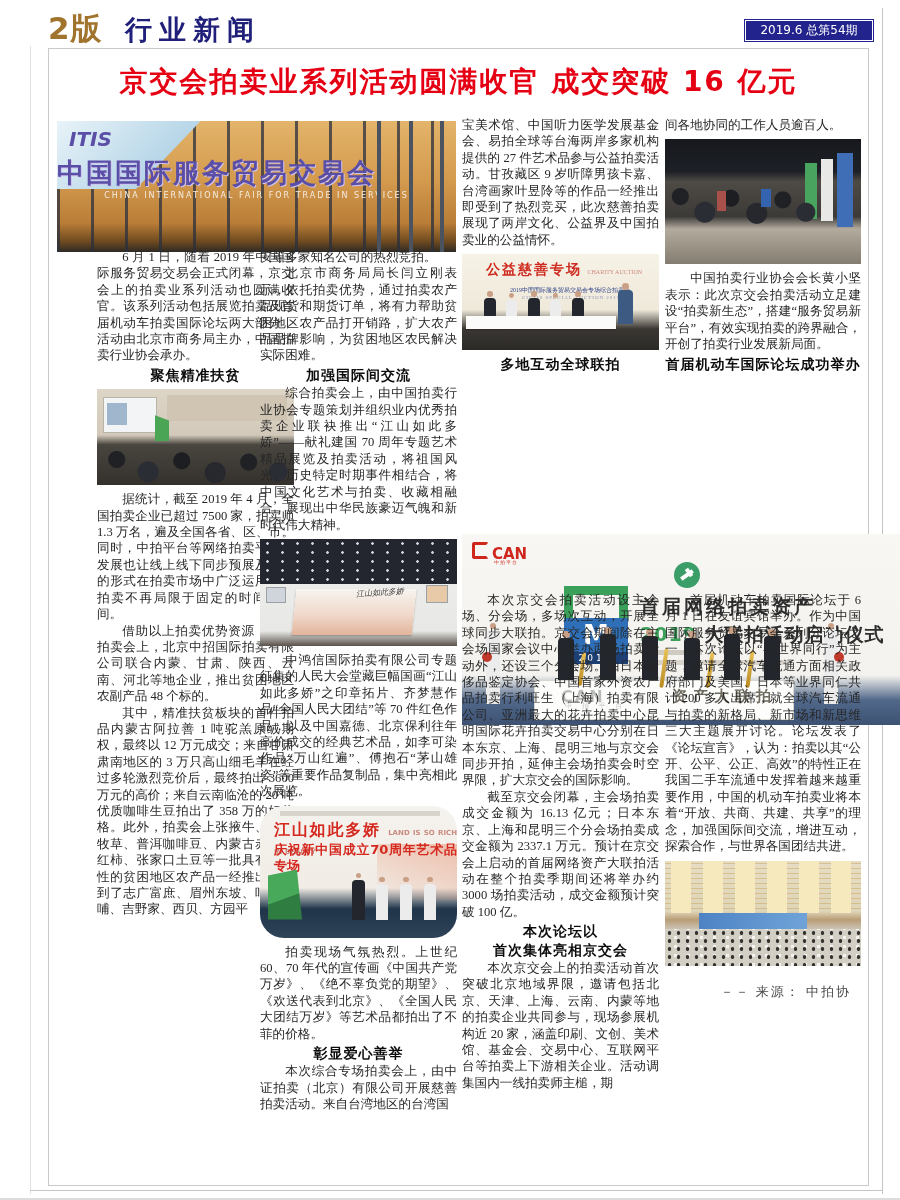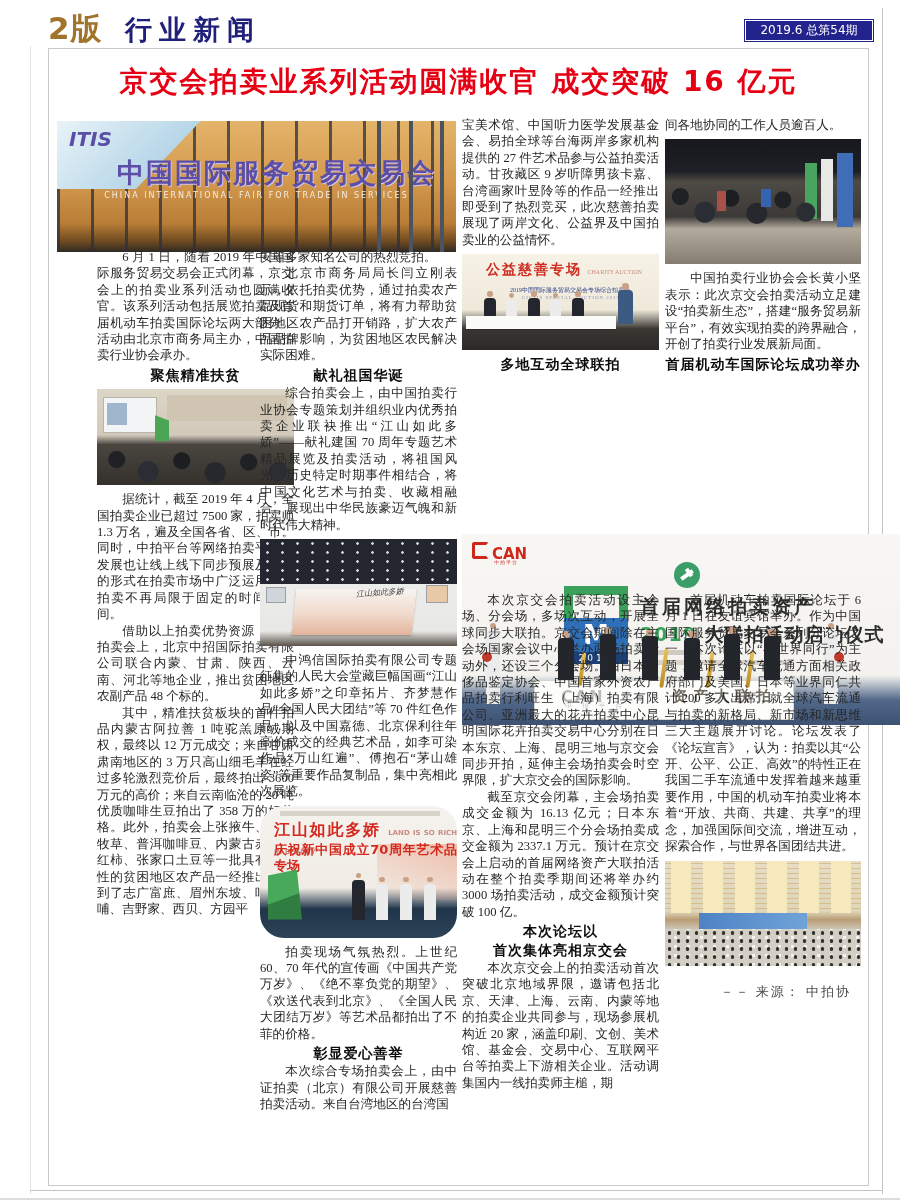--- a/index.html
+++ b/index.html
@@ -40,23 +40,23 @@
   .ph{position:relative;overflow:hidden;margin:6px 0;}
   .ph .abs{position:absolute;}
   #photo-venue{left:8px;top:66px;width:399px;height:131px;
      background:
        repeating-linear-gradient(90deg, rgba(42,48,62,.75) 0 3px, rgba(255,255,255,0) 3px 34px),
        linear-gradient(180deg,#e3b46a 0%,#d49a4e 45%,#b97d37 78%,#6e4a20 92%,#2e2a24 100%);}
   #photo-venue .sky{left:0;top:0;width:36%;height:52%;
      background:linear-gradient(135deg,#e8f3f8,#9fc8e0);clip-path:polygon(0 0,100% 0,55% 100%,0 100%);}
   #photo-venue .swirl{left:12px;top:6px;color:#5b4ea6;font-weight:bold;font-size:20px;
      font-family:"DejaVu Sans",sans-serif;font-style:italic;}
-  #photo-venue .cn{left:0;top:34px;width:100%;text-align:center;color:#5b4ea6;font-weight:bold;
+  #photo-venue .cn{left:0;top:34px;width:100%;color:#5b4ea6;font-weight:bold;
      font-size:27px;letter-spacing:2px;font-family:Liberation Sans, sans-serif;
-     text-shadow:1px 1px 0 #cfc4ee;margin-left:20px;}
+     text-shadow:1px 1px 0 #cfc4ee;}
   #photo-venue .en{left:0;top:70px;width:100%;text-align:center;color:#f3ede2;font-size:8px;letter-spacing:2px;
      font-family:"DejaVu Sans",sans-serif;}
   #photo-venue .pole{top:0;width:4px;height:100%;background:#4b5260;}
   #photo-stage1{width:197px;height:96px;
      background:linear-gradient(180deg,#ddd5c6 0%,#d2c9ba 48%,#49453f 58%,#34312d 100%);}
   #photo-stage1 .screen{left:6px;top:8px;width:52px;height:34px;background:#f2f4f6;border:1px solid #b9b4a8;}
   #photo-stage1 .screen-art{left:10px;top:14px;width:20px;height:22px;background:#9fb6cc;}
   #photo-stage1 .banner{left:70px;top:6px;width:120px;height:26px;background:#cfc5b2;}
   #photo-stage1 .green{left:58px;top:26px;width:14px;height:26px;background:#4aa554;clip-path:polygon(0 0,100% 20%,100% 100%,0 100%);}
   .crowd{background-image:
@@ -173,21 +173,21 @@
       <div class="abs heads crowd"></div>
     </div>
     <p>据统计，截至 2019 年 4 月，全国拍卖企业已超过 7500 家，拍卖师 1.3 万名，遍及全国各省、区、市。同时，中拍平台等网络拍卖平台的发展也让线上线下同步预展及拍卖的形式在拍卖市场中广泛运用，让拍卖不再局限于固定的时间和空间。</p>
     <p>借助以上拍卖优势资源，本次拍卖会上，北京中招国际拍卖有限公司联合内蒙、甘肃、陕西、云南、河北等地企业，推出贫困地区农副产品 48 个标的。</p>
     <p>其中，精准扶贫板块的首件拍品内蒙古阿拉善 1 吨驼羔原绒期权，最终以 12 万元成交；来自甘肃肃南地区的 3 万只高山细毛羊在经过多轮激烈竞价后，最终拍出 3600 万元的高价；来自云南临沧的 20 吨优质咖啡生豆拍出了 358 万的好价格。此外，拍卖会上张掖牛、山丹牧草、普洱咖啡豆、内蒙古赤峰西红柿、张家口土豆等一批具有代表性的贫困地区农产品一经推出即受到了志广富庶、眉州东坡、呷哺呷哺、吉野家、西贝、方园平</p>
   </div>
 
   <div class="abs col" id="c2">
     <p class="cont">安等多家知名公司的热烈竞拍。</p>
     <p>北京市商务局局长闫立刚表示，依托拍卖优势，通过拍卖农产品现货和期货订单，将有力帮助贫困地区农产品打开销路，扩大农产品品牌影响，为贫困地区农民解决实际困难。</p>
-    <div class="subhead">献礼祖国华诞</div>
+    <div class="subhead">加强国际间交流</div>
     <p>综合拍卖会上，由中国拍卖行业协会专题策划并组织业内优秀拍卖企业联袂推出“江山如此多娇”——献礼建国 70 周年专题艺术精品展览及拍卖活动，将祖国风光、历史特定时期事件相结合，将中国文化艺术与拍卖、收藏相融合，展现出中华民族豪迈气魄和新时代伟大精神。</p>
     <div class="ph" id="photo-exhib">
       <div class="abs ceiling"></div>
       <div class="abs art1"></div>
       <div class="abs wall"></div>
       <div class="abs art2"></div>
       <div class="abs script">江山如此多娇</div>
     </div>
     <p>中鸿信国际拍卖有限公司专题征集的人民大会堂藏巨幅国画“江山如此多娇”之印章拓片、齐梦慧作品“全国人民大团结”等 70 件红色作品，以及中国嘉德、北京保利往年高价成交的经典艺术品，如李可染作品“万山红遍”、傅抱石“茅山雄姿”等重要作品复制品，集中亮相此次展览。</p>
     <div class="ph" id="photo-jiangshan">

